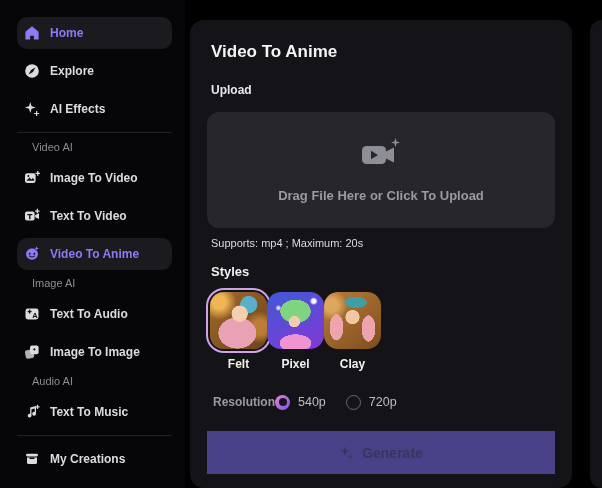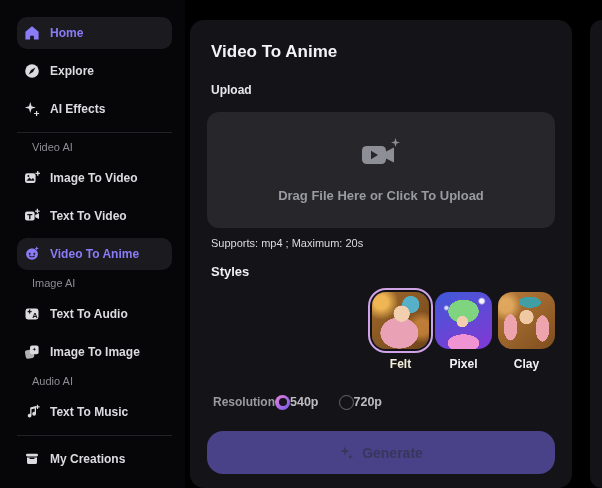--- a/index.html
+++ b/index.html
@@ -27,21 +27,21 @@
   .title{font-size:17px;font-weight:700;color:#f4f4f6;line-height:20px;margin:0 0 21px 4px;}
   .lbl{font-size:12px;font-weight:700;color:#e8e8ec;line-height:14px;margin:0 0 15px 4px;}
   .dropzone{height:116px;background:#26262b;border-radius:12px;display:flex;
             flex-direction:column;align-items:center;justify-content:center;cursor:pointer;}
   .drop-ic{margin-bottom:13px;}
   .drop-text{font-size:13px;font-weight:700;color:#9a9aa2;}
   .hint{margin:9px 0 0 4px;font-size:11px;color:#dcdce0;line-height:13px;}
   .styles-lbl{margin:15px 0 0 4px;font-size:13px;font-weight:700;color:#f0f0f2;line-height:14px;}
 
   
-  .cards{display:flex;gap:6px;margin:13px 0 0 3px;justify-content:flex-end;}
+  .cards{display:flex;gap:0;margin:13px 0 0 3px;}
   .card{width:57px;cursor:pointer;}
   .thumb{width:57px;height:57px;border-radius:14px;}
   .card.selected .thumb{box-shadow:0 0 0 2px #141418,0 0 0 4px #cfa3e6;}
   .card-label{text-align:center;margin-top:9px;font-size:12px;font-weight:700;color:#f2f2f4;line-height:12px;}
   .card.selected .card-label{color:#f5eedb;}
 
   .thumb.felt{background:
     radial-gradient(circle at 52% 38%, #f2cfae 0 17%, rgba(0,0,0,0) 18%),
     radial-gradient(circle at 68% 22%, #55b0c8 0 14%, rgba(0,0,0,0) 15%),
     radial-gradient(ellipse 55% 45% at 48% 72%, #e9a2b5 0 60%, rgba(0,0,0,0) 61%),
@@ -70,24 +70,24 @@
     linear-gradient(140deg,#b97b3a,#7e4e1e);}
 
   
   .res-row{display:flex;align-items:center;margin:24px 0 0 6px;height:16px;}
   .res-label{font-size:12px;font-weight:700;color:#9a9aa0;}
   .radio{width:15px;height:15px;border-radius:50%;box-sizing:border-box;position:relative;
          cursor:pointer;flex:none;}
   .radio.unchecked{border:1.5px solid #66666e;}
   .radio.checked{background:linear-gradient(135deg,#ee82d8,#7058ee);}
   .radio.checked::after{content:"";position:absolute;inset:3.5px;border-radius:50%;background:#17151e;}
-  .radio-label{font-size:12.5px;color:#bcbcc2;margin:0 20px 0 0;font-weight:bold;}
-
-  
-  .generate{margin-top:21px;width:100%;height:43px;border:none;border-radius:16px;
+  .radio-label{font-size:12.5px;color:#bcbcc2;margin:0 20px 0 8px;}
+
+  
+  .generate{margin-top:21px;width:100%;height:43px;border:none;border-radius:0;
             background:#4a4288;color:#38365c;font-family:inherit;font-size:14px;font-weight:700;
             display:flex;align-items:center;justify-content:center;gap:8px;cursor:pointer;}
 </style>
 </head>
 <body>
 
 <nav class="sidebar">
 
   <div class="row active">
     <span class="ic">

